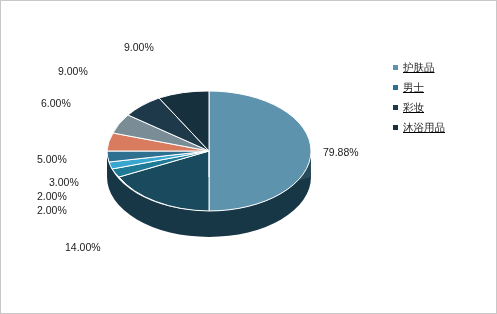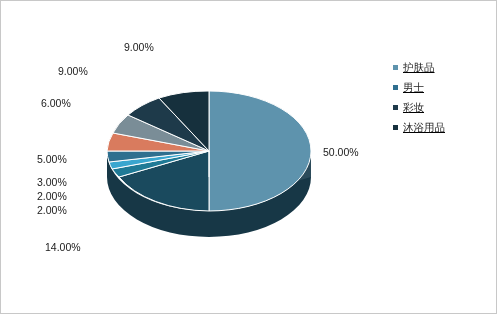--- a/index.html
+++ b/index.html
@@ -100,25 +100,25 @@
         <path d="M 208 150 L 112 132 A 102 60 0 0 1 127 114 Z" fill="#7a8d97" stroke="#ffffff" stroke-width="1"></path>
 
         <path d="M 208 150 L 127 114 A 102 60 0 0 1 158 97 Z" fill="#1e3a4a" stroke="#ffffff" stroke-width="1"></path>
 
         <path d="M 208 150 L 158 97 A 102 60 0 0 1 208 90 Z" fill="#16303d" stroke="#ffffff" stroke-width="1"></path>
       </g>
 
       <line x1="208" y1="150" x2="208" y2="176" stroke="#ffffff" stroke-width="1"></line>
     </svg>
 
-    <div class="pct-label" style="left:322px; top:145px;">50.00%</div>
-    <div class="pct-label" style="left:44px; top:240px;">14.00%</div>
+    <div class="pct-label" style="left:322px; top:145px;">79.88%</div>
+    <div class="pct-label" style="left:64px; top:240px;">14.00%</div>
     <div class="pct-label" style="left:36px; top:203px;">2.00%</div>
     <div class="pct-label" style="left:36px; top:189px;">2.00%</div>
-    <div class="pct-label" style="left:36px; top:175px;">3.00%</div>
+    <div class="pct-label" style="left:48px; top:175px;">3.00%</div>
     <div class="pct-label" style="left:36px; top:152px;text-align:right;">5.00%</div>
     <div class="pct-label" style="left:40px; top:96px;">6.00%</div>
     <div class="pct-label" style="left:57px; top:64px;">9.00%</div>
     <div class="pct-label" style="left:123px; top:40px;">9.00%</div>
   </div>
 
   <div id="legend">
     <div class="legend-item">
       <span class="legend-swatch" style="background:#5e93ad;"></span>
       <span class="legend-label">护肤品</span>

